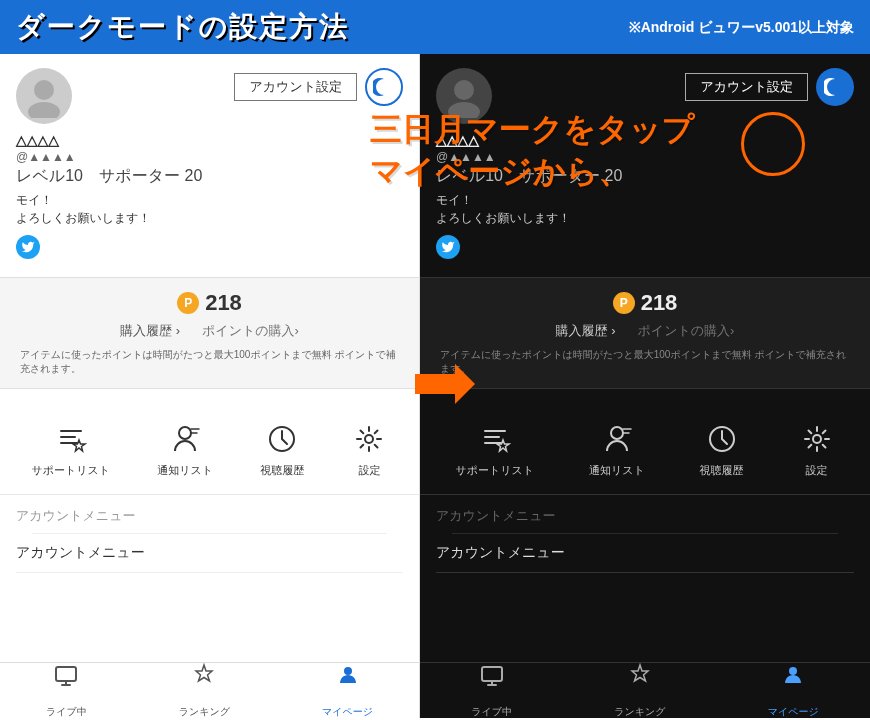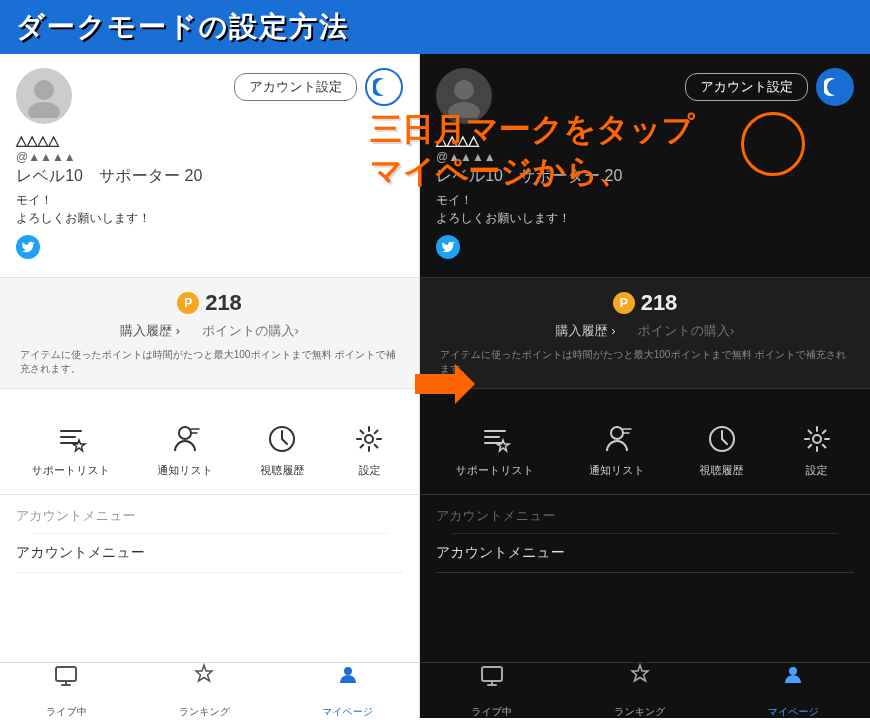--- a/index.html
+++ b/index.html
@@ -86,21 +86,21 @@
     }
     .avatar svg { width: 44px; height: 44px; fill: #888; }
 
     .account-btn-area {
       display: flex;
       align-items: center;
       gap: 8px;
     }
     .account-btn {
       border: 1.5px solid #555;
-      border-radius: 12px;
+      border-radius: 0;
       padding: 4px 14px;
       font-size: 13px;
       background: transparent;
       cursor: pointer;
     }
     .panel-light .account-btn { color: #333; border-color: #777; }
     .panel-dark .account-btn { color: #fff; border-color: #aaa; background: transparent; }
 
     .moon-icon-light {
       width: 38px;
@@ -353,20 +353,21 @@
     }
     .divider-line-dark {
       background: #2a2a2a;
     }
   </style>
 </head>
 <body>
 
 <div class="top-header">
   <span class="top-header-title">ダークモードの設定方法</span>
+  <span class="top-header-note">※Android ビュワーv5.001以上対象</span>
 </div>
 
 <div class="main-content">
 
   <div class="panel-light">
 
     <div class="profile-area">
       <div class="profile-top">
         <div class="avatar">
           <svg viewBox="0 0 44 44">

